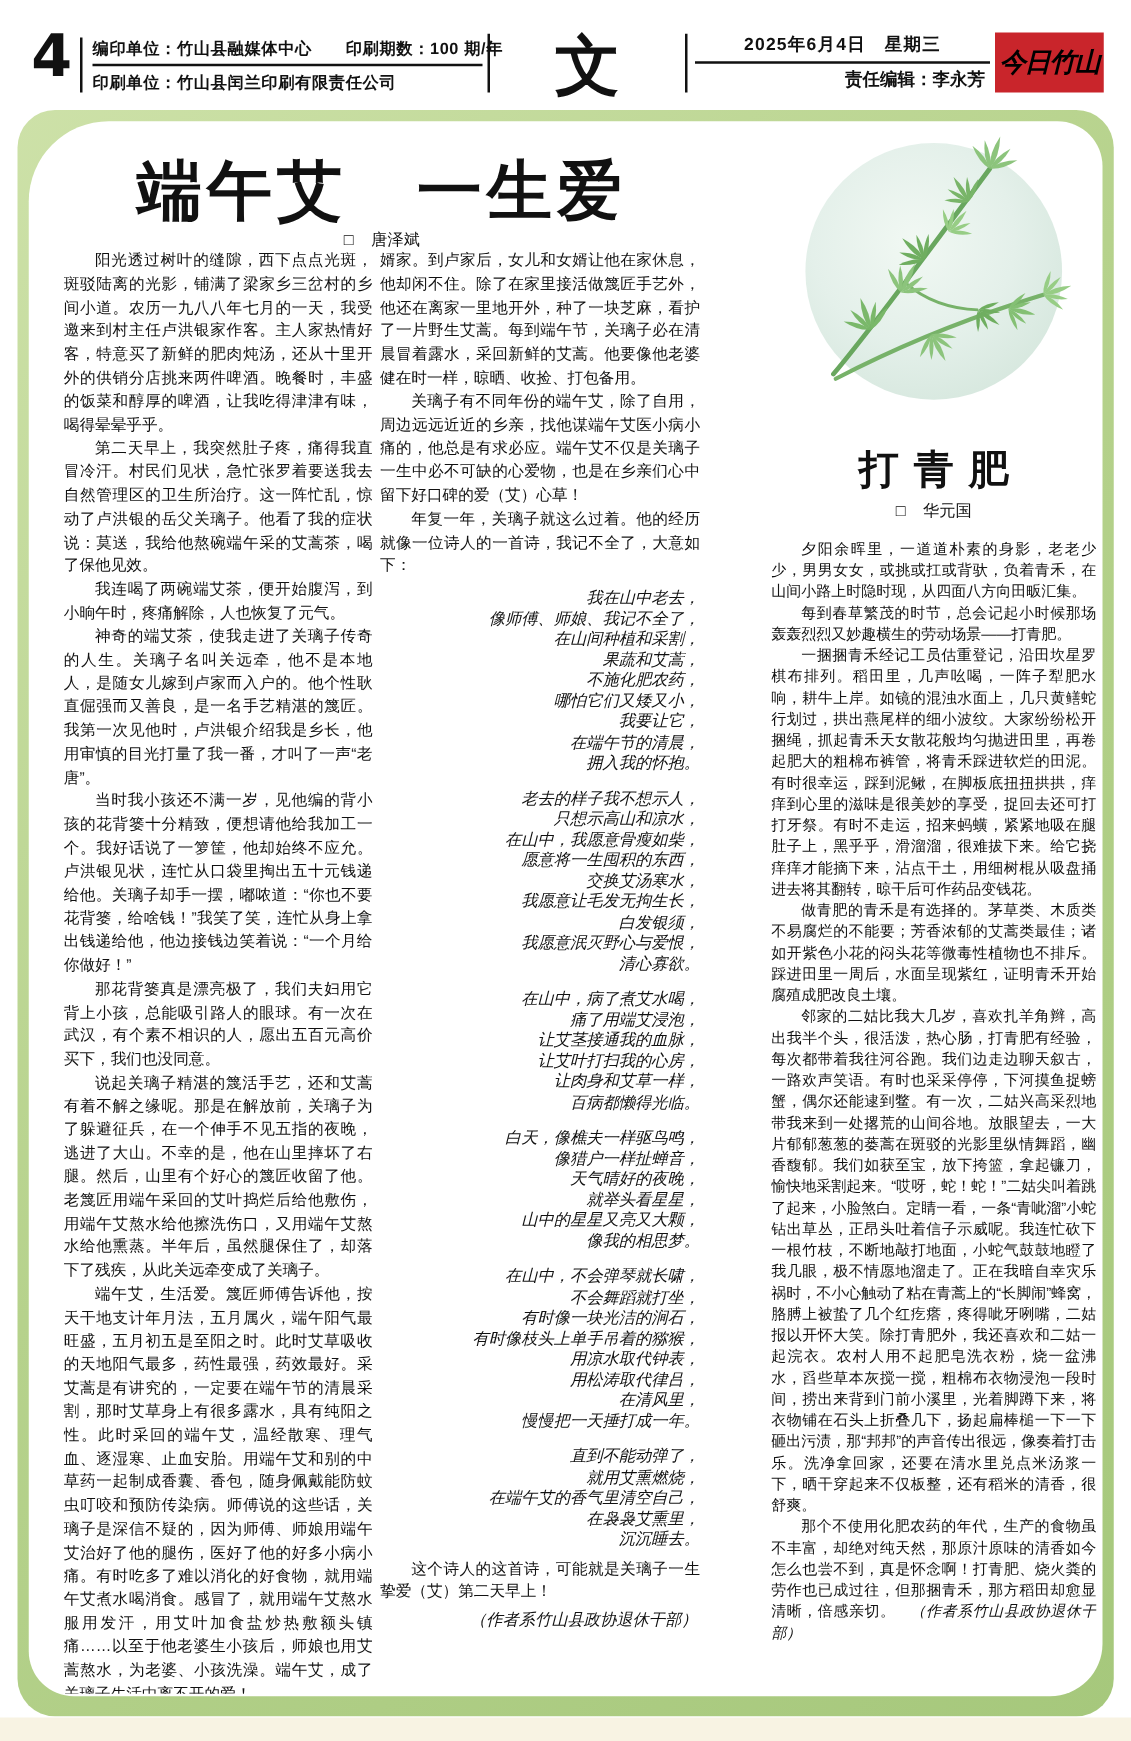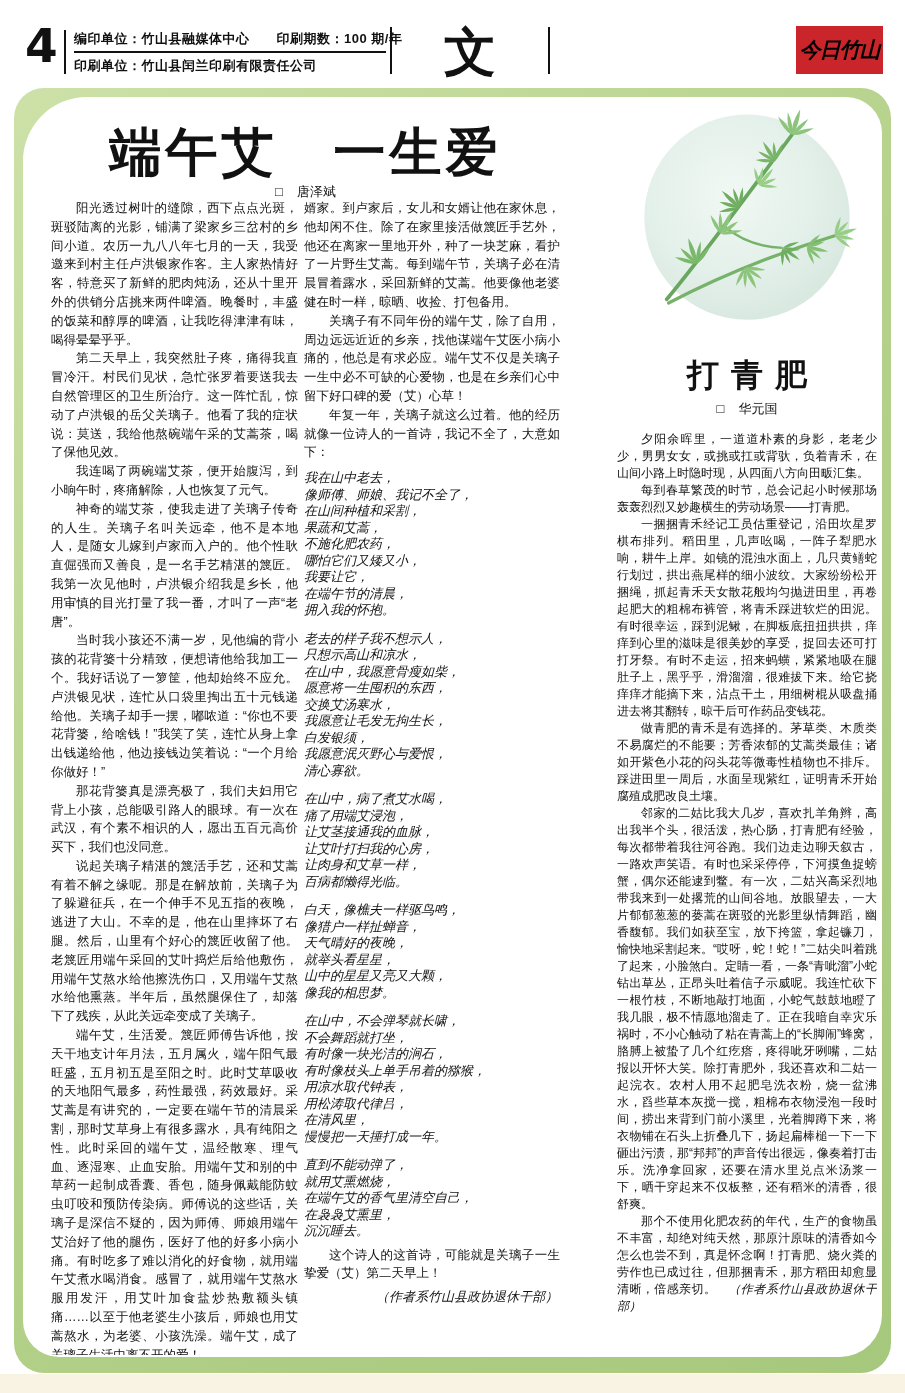--- a/index.html
+++ b/index.html
@@ -40,21 +40,21 @@
                 font-size:52px; font-weight:900; letter-spacing:4px; font-family:"DejaVu Sans",sans-serif; }
   .byline1 { position:absolute; left:30px; top:86px; width:505px; text-align:center; font-size:13px;font-family:Liberation Serif, serif; }
   .byline1 .authbox, .byline2 .authbox { margin-right:14px; }
 
   .col { position:absolute; font-size:12.5px; line-height:18.8px; text-align:justify; overflow:hidden; }
   .col p { margin:0; text-indent:2em; }
   .col p.cont { text-indent:0; }
   .col1 { left:28px;  top:102px; width:247px; height:1156px; }
   .col2 { left:281px; top:102px; width:256px; height:1250px; }
 
-  .poem { margin:8px 0 6px; text-align:left; font-family:Liberation Serif, serif; font-style:italic;
+  .poem { margin:8px 0 6px; text-align:right; font-family:Liberation Serif, serif; font-style:italic;
           font-size:13px; line-height:16.5px; }
   .poem-line { text-indent:0; }
   .poem-line:empty { height:12px; }
   .attribution { text-align:center; padding-left:70px; font-family:"DejaVu Serif",serif;
                  font-style:italic; font-size:13px; margin-top:5px; }
 
   
   .col3 { left:594px; top:6px; width:260px; height:1352px; font-size:12px; line-height:17px; }
   .illus { width:224px; height:224px; margin:4px auto 0; }
   .qf-title { margin:36px 0 0; text-align:center; font-size:32px; font-weight:900;
@@ -73,20 +73,25 @@
   <div class="pubinfo">
     <div class="line">编印单位：竹山县融媒体中心　　印刷期数：100 期/年</div>
     <div class="hdiv"></div>
     <div class="line">印刷单位：竹山县闰兰印刷有限责任公司</div>
   </div>
 
   <div class="vr vr2"></div>
   <div class="section-title">文　化</div>
   <div class="vr vr3"></div>
 
+  <div class="dateblock">
+    <div class="date-line">2025年6月4日　星期三</div>
+    <div class="date-hdiv"></div>
+    <div class="editor-line">责任编辑：李永芳</div>
+  </div>
 
   <div class="masthead">今日竹山</div>
 
   <div class="frame">
     <div class="frame-inner">
 
       <h1 class="main-title">端午艾　一生爱</h1>
       <div class="byline1">
         <span class="authbox">□</span><span>唐泽斌</span>
       </div>

